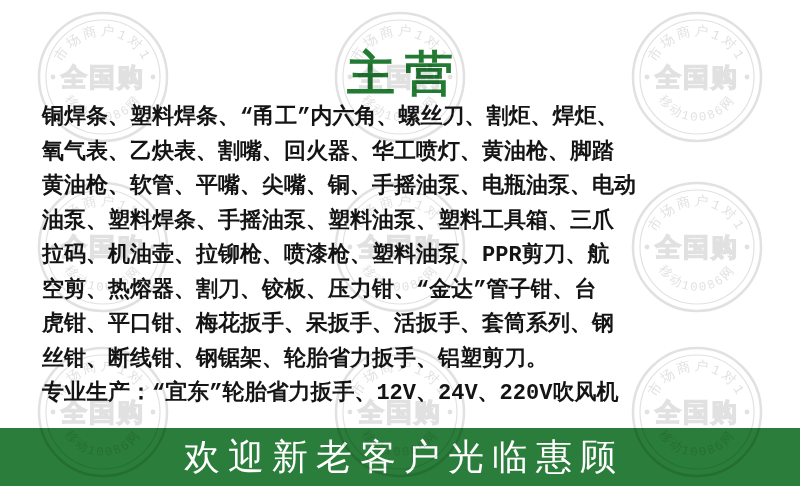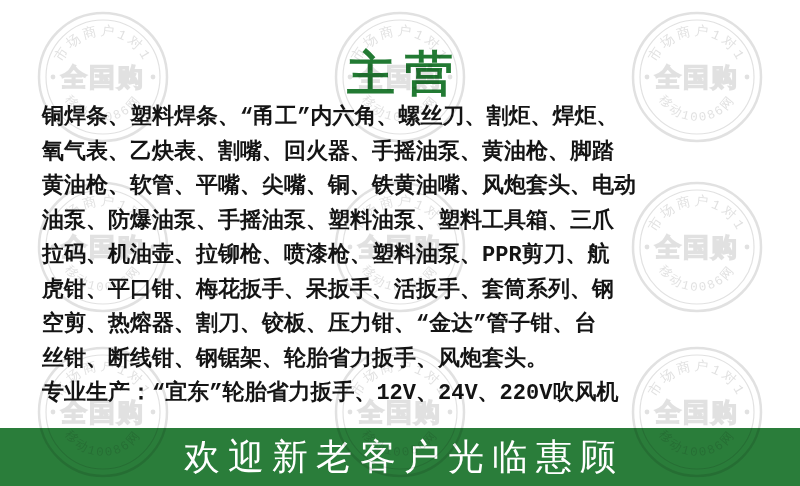--- a/index.html
+++ b/index.html
@@ -90,27 +90,27 @@
 </style>
 </head>
 <body>
 
 <div class="card">
 
   <div class="main-title">主营</div>
 
   <div class="product-list">
       <div class="product-line">铜焊条、塑料焊条、“甬工”内六角、螺丝刀、割炬、焊炬、</div>
-      <div class="product-line">氧气表、乙炔表、割嘴、回火器、手摇油泵、黄油枪、脚踏</div>
-      <div class="product-line">黄油枪、软管、平嘴、尖嘴、铜、铁黄油嘴、风炮套头、电动</div>
-      <div class="product-line">油泵、防爆油泵、手摇油泵、塑料油泵、塑料工具箱、三爪</div>
+      <div class="product-line">氧气表、乙炔表、割嘴、回火器、华工喷灯、黄油枪、脚踏</div>
+      <div class="product-line">黄油枪、软管、平嘴、尖嘴、铜、手摇油泵、电瓶油泵、电动</div>
+      <div class="product-line">油泵、塑料焊条、手摇油泵、塑料油泵、塑料工具箱、三爪</div>
       <div class="product-line">拉码、机油壶、拉铆枪、喷漆枪、塑料油泵、PPR剪刀、航</div>
+      <div class="product-line">空剪、热熔器、割刀、铰板、压力钳、“金达”管子钳、台</div>
       <div class="product-line">虎钳、平口钳、梅花扳手、呆扳手、活扳手、套筒系列、钢</div>
-      <div class="product-line">空剪、热熔器、割刀、铰板、压力钳、“金达”管子钳、台</div>
-      <div class="product-line">丝钳、断线钳、钢锯架、轮胎省力扳手、风炮套头。</div>
+      <div class="product-line">丝钳、断线钳、钢锯架、轮胎省力扳手、铝塑剪刀。</div>
       <div class="product-line">专业生产：“宜东”轮胎省力扳手、12V、24V、220V吹风机</div>
     </div>
 
   <div class="welcome-banner">
     <span class="welcome-banner-text">欢迎新老客户光临惠顾</span>
   </div>
 
   <svg class="watermark-layer" width="800" height="486" viewBox="0 0 800 486" xmlns="http://www.w3.org/2000/svg">
     <defs>
       <path id="arc-top" d="M -44 -6 A 45 45 0 0 1 44 -6" fill="none"></path>

